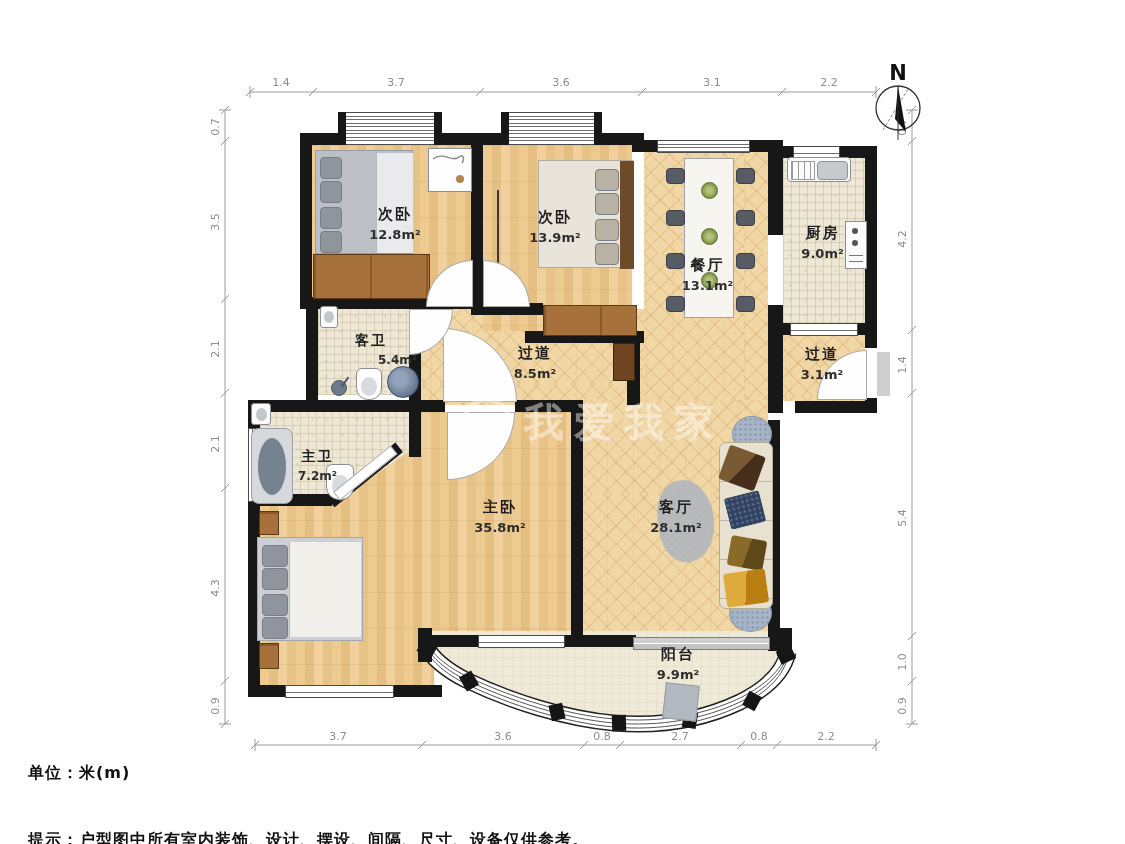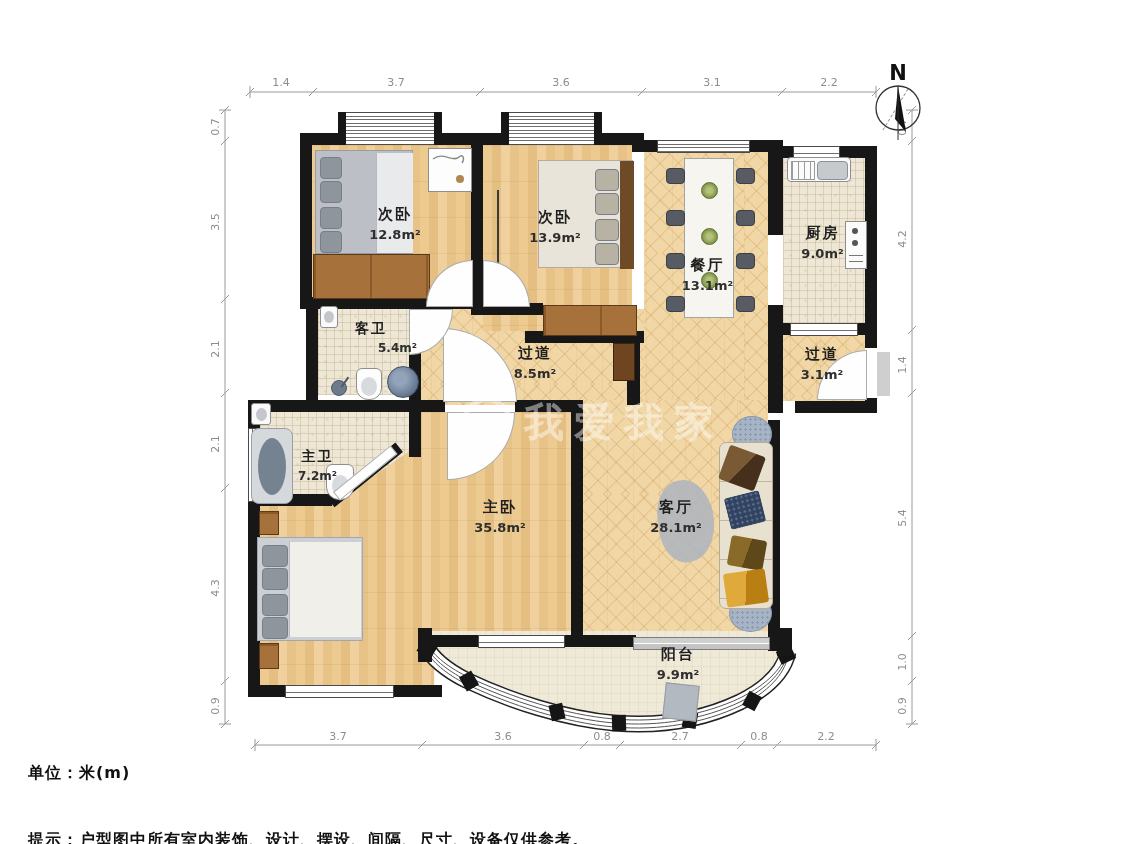--- a/index.html
+++ b/index.html
@@ -260,21 +260,21 @@
     <div class="ar">9.0m²</div>
   </div>
   <div class="rlabel" style="left:480px;top:344px;width:110px;">
     <div class="nm">过道</div>
     <div class="ar">8.5m²</div>
   </div>
   <div class="rlabel" style="left:772px;top:345px;width:100px;">
     <div class="nm">过道</div>
     <div class="ar">3.1m²</div>
   </div>
-  <div class="rlabel" style="left:325px;top:320px;width:92px;">
+  <div class="rlabel" style="left:325px;top:332px;width:92px;">
     <div class="nm" style="font-size:14px;">客卫</div>
     <div class="ar" style="font-size:12px;text-align:right;">5.4m²</div>
   </div>
   <div class="rlabel" style="left:270px;top:448px;width:95px;">
     <div class="nm" style="font-size:14px;">主卫</div>
     <div class="ar" style="font-size:12px;">7.2m²</div>
   </div>
   <div class="rlabel" style="left:445px;top:498px;width:110px;">
     <div class="nm">主卧</div>
     <div class="ar">35.8m²</div>

